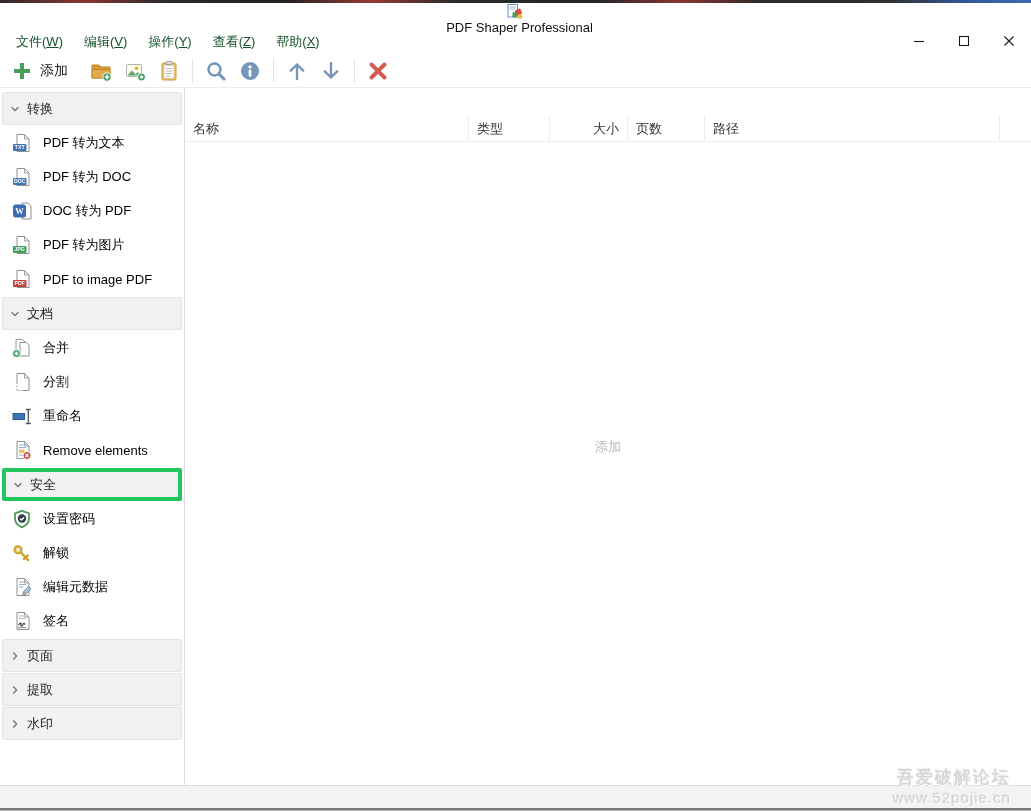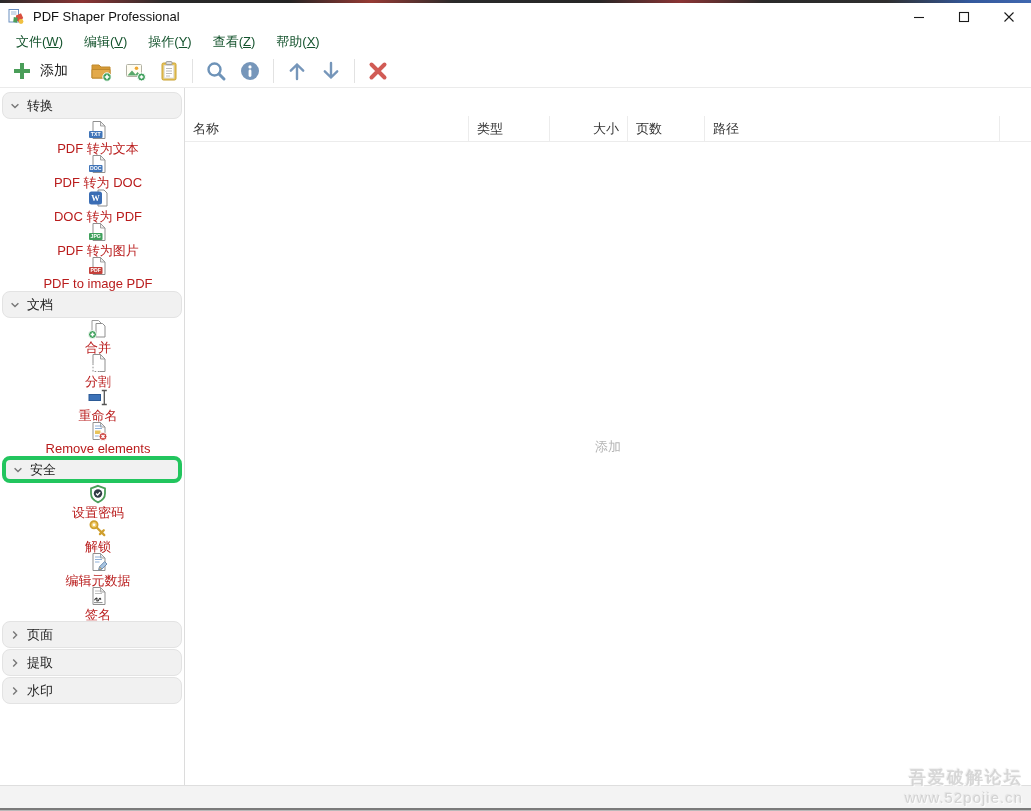--- a/index.html
+++ b/index.html
@@ -6,56 +6,56 @@
   html,body { width:1031px; height:811px; }
   body {
     font-family: "Liberation Sans", "DejaVu Sans", sans-serif;
     background:#fff; position:relative; overflow:hidden;
     cursor:default; -webkit-user-select:none; user-select:none;
     color:#1a1a1a;
   }
   .top-strip { height:3px; width:100%;
     background:linear-gradient(90deg,#2a2a2a 0%,#8b3434 8%,#2a2a2a 16%,#232323 28%,#963a34 36%,#2a2a2a 44%,#262626 58%,#8b3434 66%,#2a2a2a 74%,#2f2f2f 86%,#33589c 94%,#4068b0 100%); }
   
-  .titlebar { height:27px; display:flex; align-items:center; padding-left:8px; background:#fff; }
+  .titlebar { height:27px; display:flex; align-items:center; padding-left:8px; background:#fff;flex-direction:column; }
   .app-icon { width:17px; height:17px; margin-right:8px; display:inline-flex; }
   .title-text { font-size:13px; color:#111; }
   .win-controls { margin-left:auto; display:flex; height:100%; }
   .win-btn { width:45px; height:100%; display:flex; align-items:center; justify-content:center; }
   
   .menubar { height:24px; display:flex; align-items:center; padding-left:10px; background:#fff; }
   .menu-item { font-size:13px; padding:2px 6px; margin-right:9px; color:#14532d; }
   .menu-item u { text-decoration:underline; }
   
   .toolbar { height:34px; display:flex; align-items:center; padding-left:9px; background:#fff; border-bottom:1px solid #ebebeb; }
   .tb-btn { min-width:34px; height:30px; display:flex; align-items:center; justify-content:center; border-radius:3px; }
   .tb-add { padding:0 8px 0 2px; margin-right:8px; }
   .tb-label { font-size:14px; margin-left:7px; color:#222; }
   .tb-sep { width:1px; height:24px; background:#e2e2e2; margin:0 6px; }
   .icon { display:inline-flex; align-items:center; justify-content:center; line-height:0; }
   
   .content { display:flex; height:697px; }
   .sidebar { width:185px; border-right:1px solid #dcdcdc; padding-top:3px; overflow:hidden; background:#fff; }
-  .sec-header { height:27px; margin:1px 2px; background:#f1f1f1; border:1px solid #e3e3e3; border-radius:8px;
+  .sec-header { height:33px; margin:1px 2px; background:#f1f1f1; border:1px solid #e3e3e3; border-radius:2px;
     display:flex; align-items:center; padding-left:7px; gap:7px; font-size:13px; color:#222; }
   .sec-header.focused { border:4px solid #22c55e; }
-  .side-item { height:34px; display:flex; align-items:center; padding-left:12px; font-size:13px; color:#b91c1c;flex-direction:column; }
+  .side-item { height:34px; display:flex; align-items:center; padding-left:12px; gap:11px; font-size:13px; color:#000000; }
   
   .main { flex:1; position:relative; background:#fff;margin-top:28px; }
   .table-header { height:26px; display:flex; border-bottom:1px solid #ececec; align-items:center; }
   .th { height:100%; display:flex; align-items:center; padding:0 8px; font-size:13px; color:#333;
     border-right:1px solid #ececec; flex:none; }
   .th.right { justify-content:flex-end; }
   .th-fill { flex:1; height:100%; }
   .empty-hint { position:absolute; left:0; right:0; top:322px; text-align:center; font-size:13px; color:#b5b5b5; }
   
   .statusbar { height:23px; background:#f3f3f3; border-top:1px solid #dedede; }
   .win-bottom { height:3px; background:linear-gradient(180deg,#7a7a7a 0 66%,#b9b9b9 66% 100%); }
   
-  .watermark { position:absolute; right:8px; bottom:5px; text-align:right; z-index:5; pointer-events:none;
+  .watermark { position:absolute; right:20px; bottom:5px; text-align:right; z-index:5; pointer-events:none;
     color:rgba(185,185,185,0.55); text-shadow:1px 1px 1px rgba(255,255,255,0.95), -1px -1px 1px rgba(160,160,160,0.2); }
   .watermark .l1 { font-size:17px; font-weight:bold; letter-spacing:2px; }
   .watermark .l2 { font-size:15px; letter-spacing:1px; }
 </style>
 </head>
 <body>
 
 <div class="top-strip"></div>
 
 <div class="titlebar">

